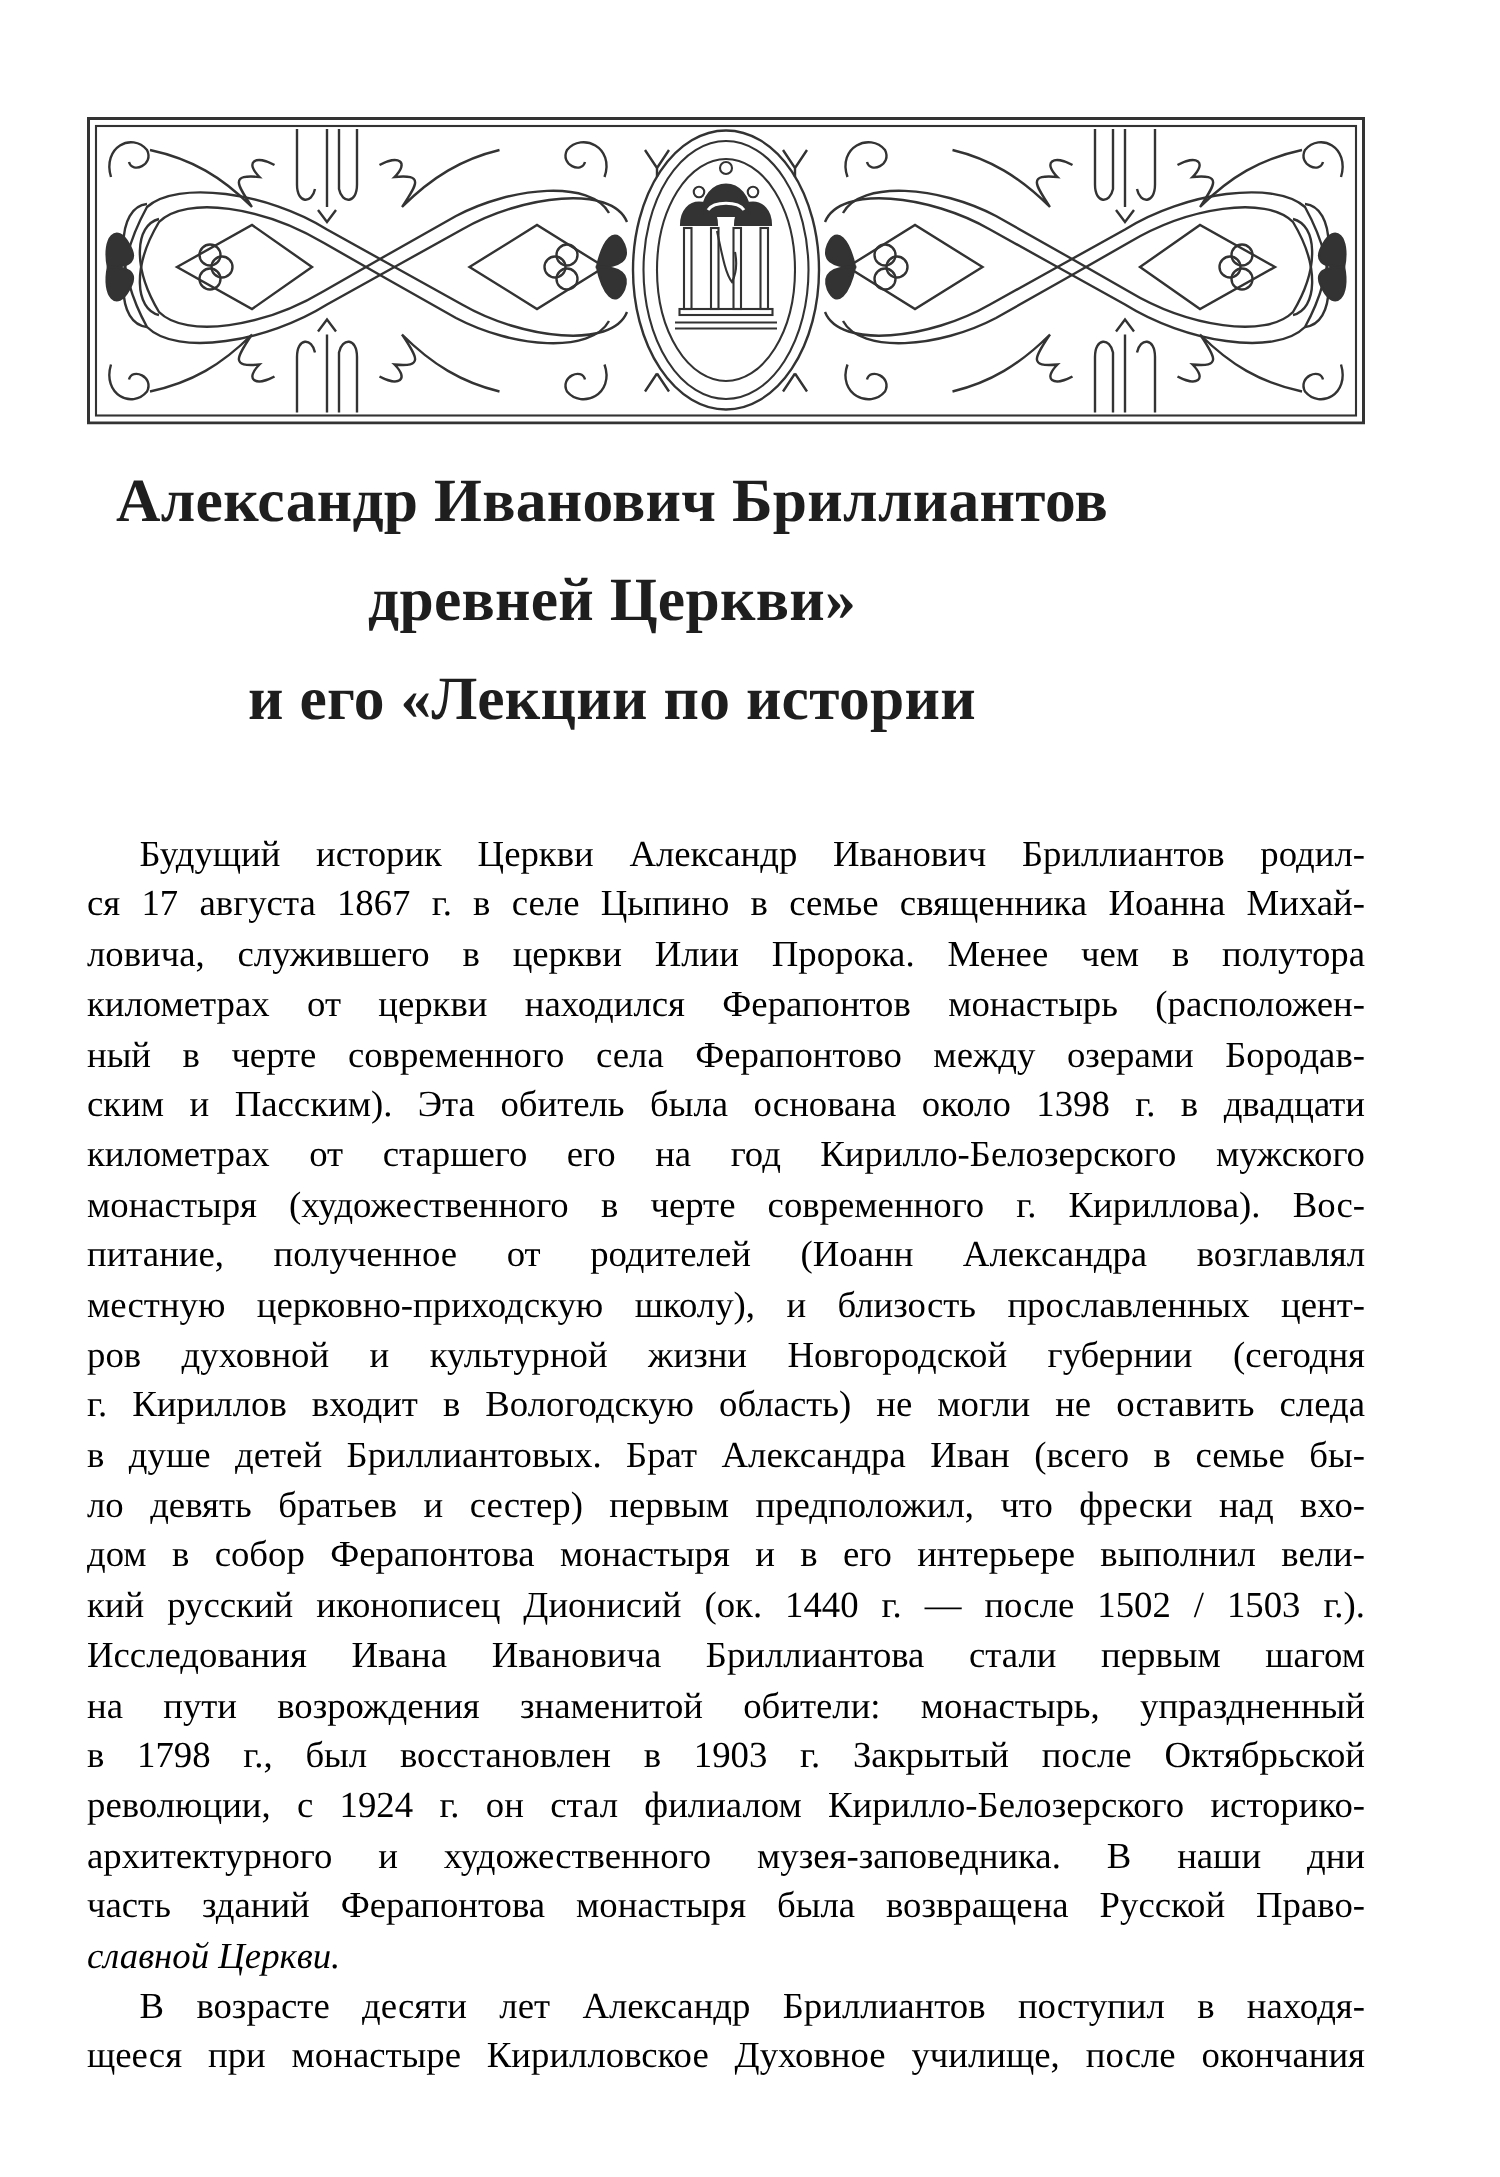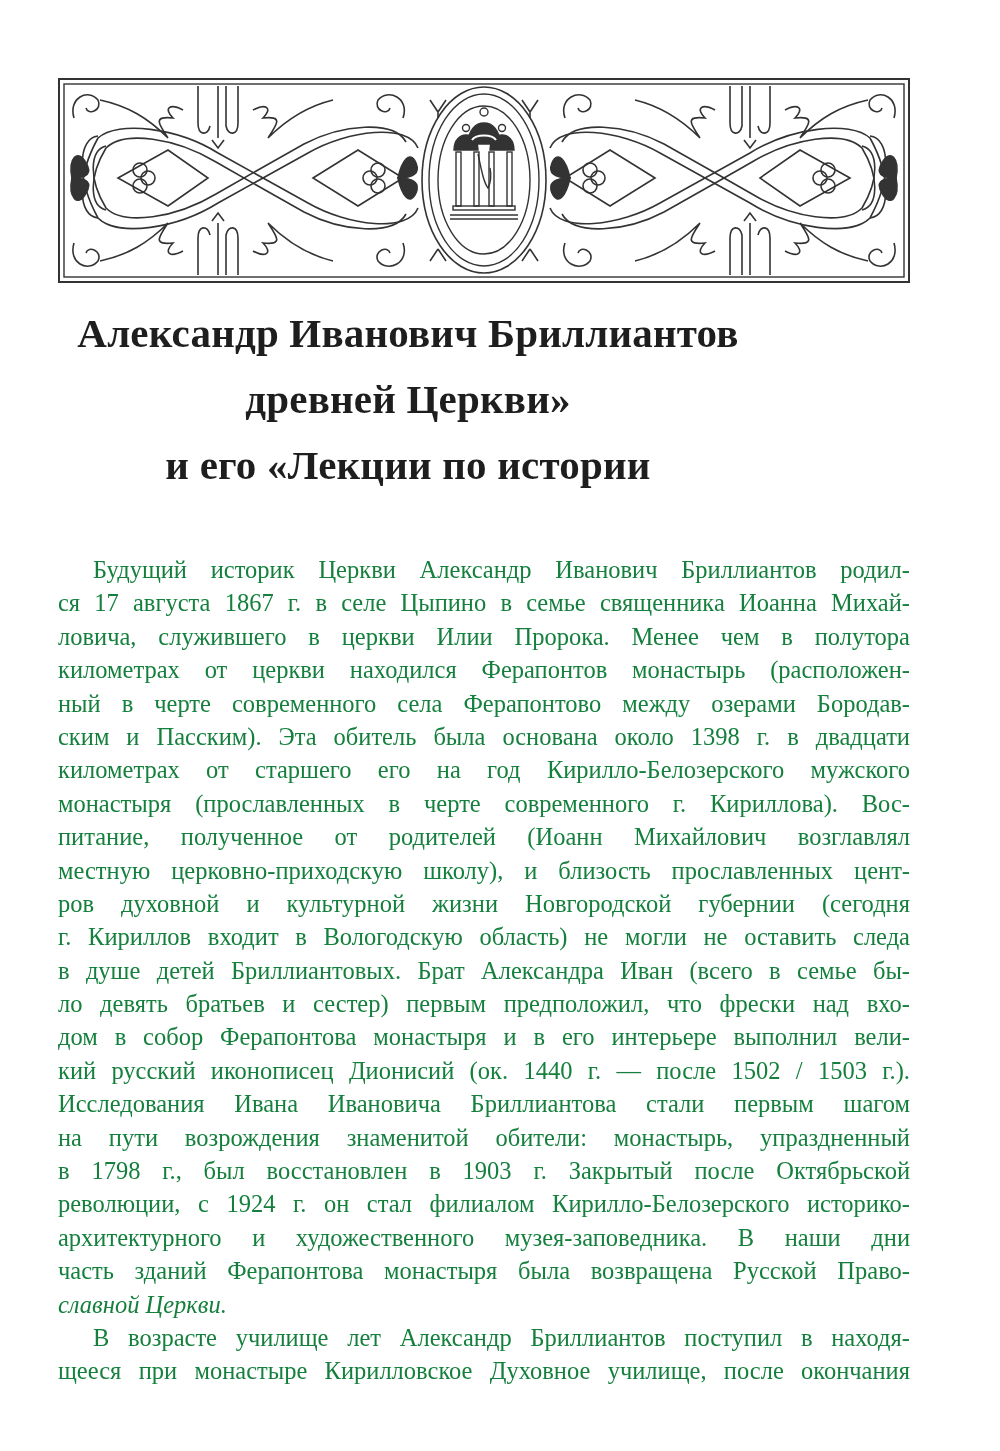--- a/index.html
+++ b/index.html
@@ -12,21 +12,21 @@
   }
   .ornament svg { width: 100%; height: 100%; display: block; }
   .title {
     position: absolute; left: 0; top: 300px; width: 816px; text-align: center;
     font-family: "Liberation Serif", "DejaVu Serif", serif; font-weight: bold;
     font-size: 41px; line-height: 66px; color: #1e1e1e; letter-spacing: 0.2px;
   }
   .title div { white-space: nowrap; }
   .body {
     position: absolute; left: 58px; top: 553px; width: 852px;
-    font-size: 24.5px; line-height: 33.4px; color: #15803d;
+    font-size: 24.5px; line-height: 33.4px; color: #000000;
   }
   .line { display: block; white-space: nowrap; text-align: justify; text-align-last: justify; height: 33.4px; overflow: visible; }
   .line.indent { padding-left: 35px; }
   .line.last { text-align-last: left; font-style: italic; }
 </style>
 </head>
 <body>
 
 <div class="ornament">
   <svg viewBox="0 0 852 205" xmlns="http://www.w3.org/2000/svg" fill="none" stroke="#333" stroke-width="1.6">
@@ -110,34 +110,34 @@
 
 <div class="body">
   <div>
     <span class="line indent">Будущий историк Церкви Александр Иванович Бриллиантов родил-</span>
     <span class="line">ся 17 августа 1867 г. в селе Цыпино в семье священника Иоанна Михай-</span>
     <span class="line">ловича, служившего в церкви Илии Пророка. Менее чем в полутора</span>
     <span class="line">километрах от церкви находился Ферапонтов монастырь (расположен-</span>
     <span class="line">ный в черте современного села Ферапонтово между озерами Бородав-</span>
     <span class="line">ским и Пасским). Эта обитель была основана около 1398 г. в двадцати</span>
     <span class="line">километрах от старшего его на год Кирилло-Белозерского мужского</span>
-    <span class="line">монастыря (прославленных в черте современного г. Кириллова). Вос-</span>
-    <span class="line">питание, полученное от родителей (Иоанн Михайлович возглавлял</span>
+    <span class="line">монастыря (художественного в черте современного г. Кириллова). Вос-</span>
+    <span class="line">питание, полученное от родителей (Иоанн Александра возглавлял</span>
     <span class="line">местную церковно-приходскую школу), и близость прославленных цент-</span>
     <span class="line">ров духовной и культурной жизни Новгородской губернии (сегодня</span>
     <span class="line">г. Кириллов входит в Вологодскую область) не могли не оставить следа</span>
     <span class="line">в душе детей Бриллиантовых. Брат Александра Иван (всего в семье бы-</span>
     <span class="line">ло девять братьев и сестер) первым предположил, что фрески над вхо-</span>
     <span class="line">дом в собор Ферапонтова монастыря и в его интерьере выполнил вели-</span>
     <span class="line">кий русский иконописец Дионисий (ок. 1440 г. — после 1502 / 1503 г.).</span>
     <span class="line">Исследования Ивана Ивановича Бриллиантова стали первым шагом</span>
     <span class="line">на пути возрождения знаменитой обители: монастырь, упраздненный</span>
     <span class="line">в 1798 г., был восстановлен в 1903 г. Закрытый после Октябрьской</span>
     <span class="line">революции, с 1924 г. он стал филиалом Кирилло-Белозерского историко-</span>
     <span class="line">архитектурного и художественного музея-заповедника. В наши дни</span>
     <span class="line">часть зданий Ферапонтова монастыря была возвращена Русской Право-</span>
     <span class="line last">славной Церкви.</span>
   </div>
   <div>
-    <span class="line indent">В возрасте училище лет Александр Бриллиантов поступил в находя-</span>
+    <span class="line indent">В возрасте десяти лет Александр Бриллиантов поступил в находя-</span>
     <span class="line">щееся при монастыре Кирилловское Духовное училище, после окончания</span>
   </div>
 </div>
 
 </body></html>

